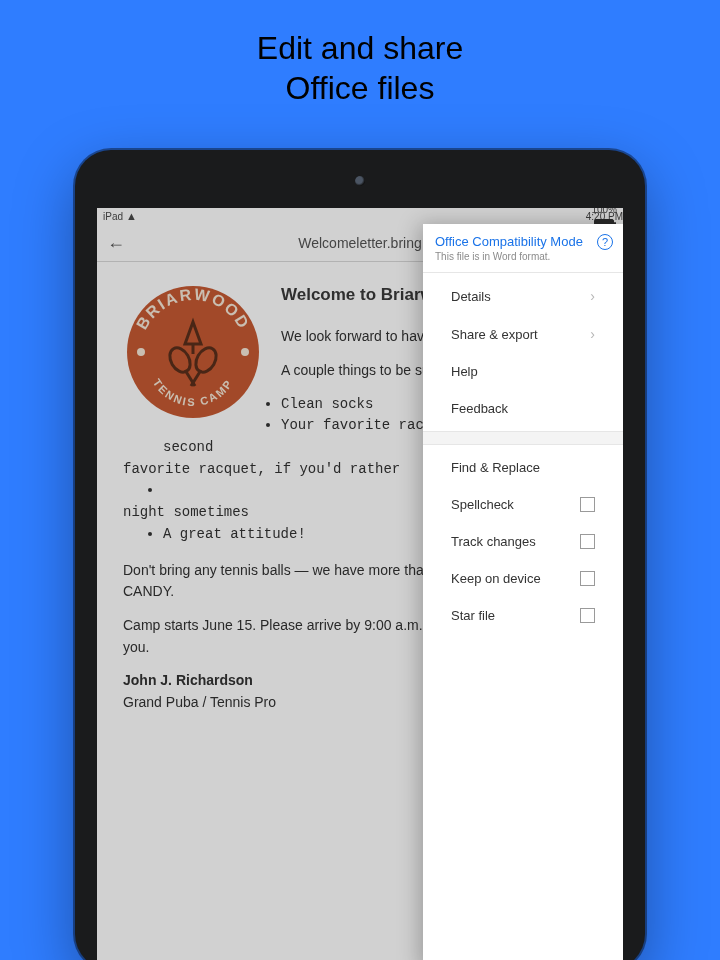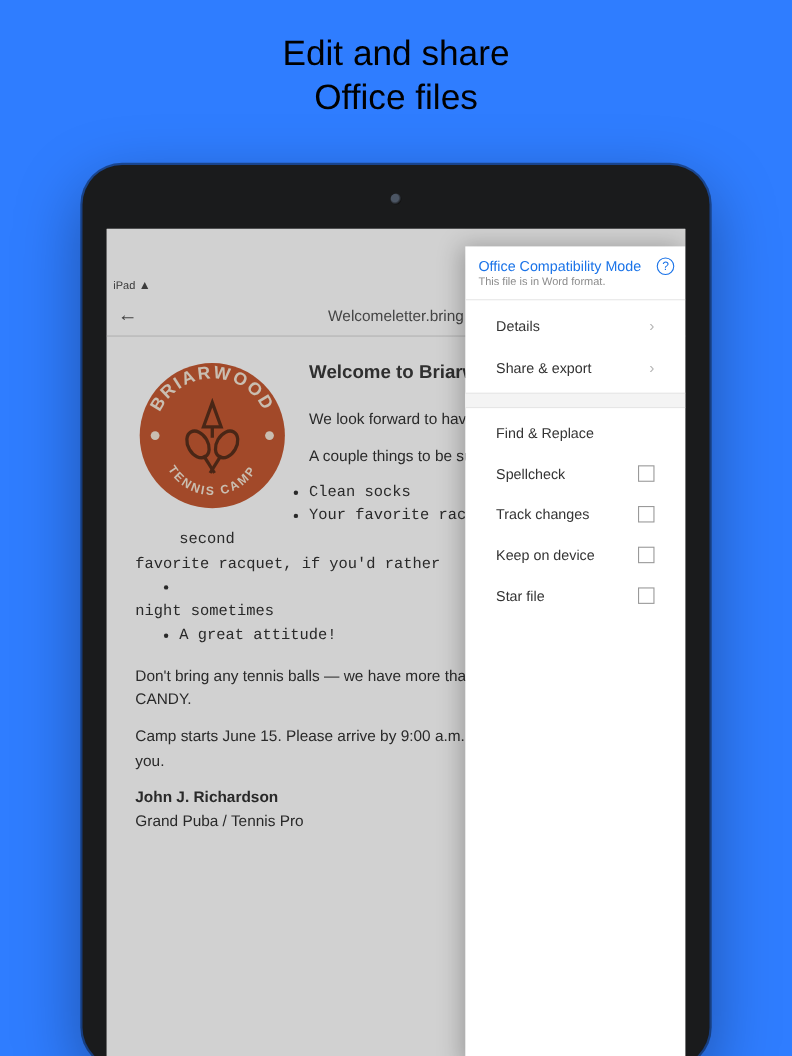--- a/index.html
+++ b/index.html
@@ -60,21 +60,20 @@
   }
   
   .statusbar {
     height: 16px;
     display: flex;
     align-items: center;
     font-size: 10px;
     color: #4a4a4a;
     padding: 0 6px;
     position: relative;
-    margin-top: 44px;
   }
   .statusbar .center {
     position: absolute; left:0; right:0; text-align:right;
   }
   .statusbar .right {
     margin-left: auto; display:flex; align-items:center; gap:4px;flex-direction:column;
   }
   .battery {
     width: 20px; height: 9px; border:1px solid #333; border-radius:2px; position:relative;
     background:#333;
@@ -243,20 +242,26 @@
       <div class="sep"></div>
       <div class="block">
         <div class="row">
           <span class="lbl">Details</span>
           <span class="chev">›</span>
         </div>
         <div class="row">
           <span class="lbl">Share &amp; export</span>
           <span class="chev">›</span>
         </div>
+        <div class="row">
+          <span class="lbl">Help</span>
+        </div>
+        <div class="row">
+          <span class="lbl">Feedback</span>
+        </div>
       </div>
       <div class="gap"></div>
       <div class="block">
         <div class="row">
           <span class="lbl">Find &amp; Replace</span>
         </div>
         <div class="row">
           <span class="lbl">Spellcheck</span>
           <input type="checkbox" style="">
         </div>

